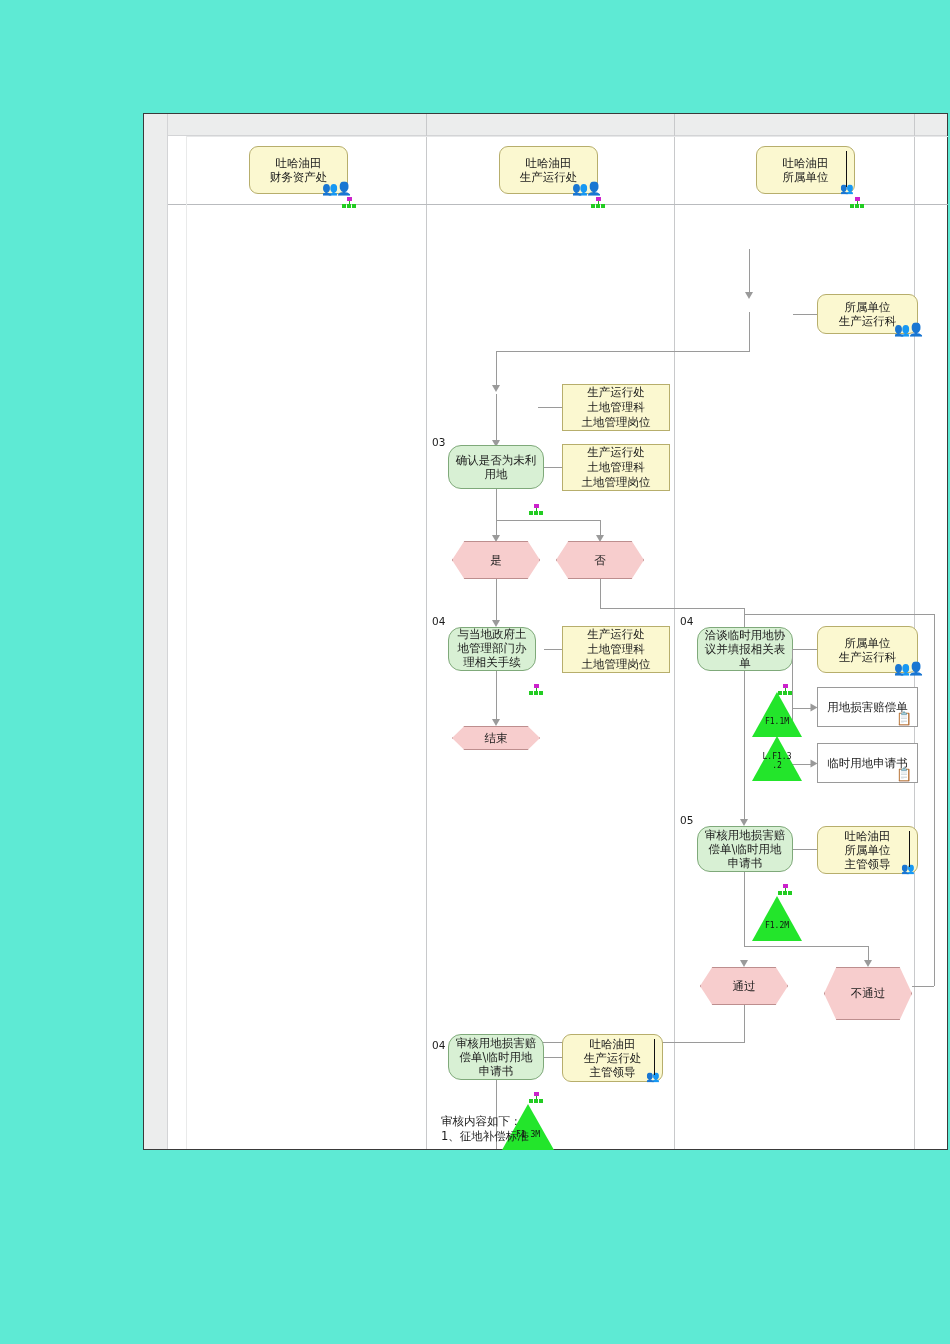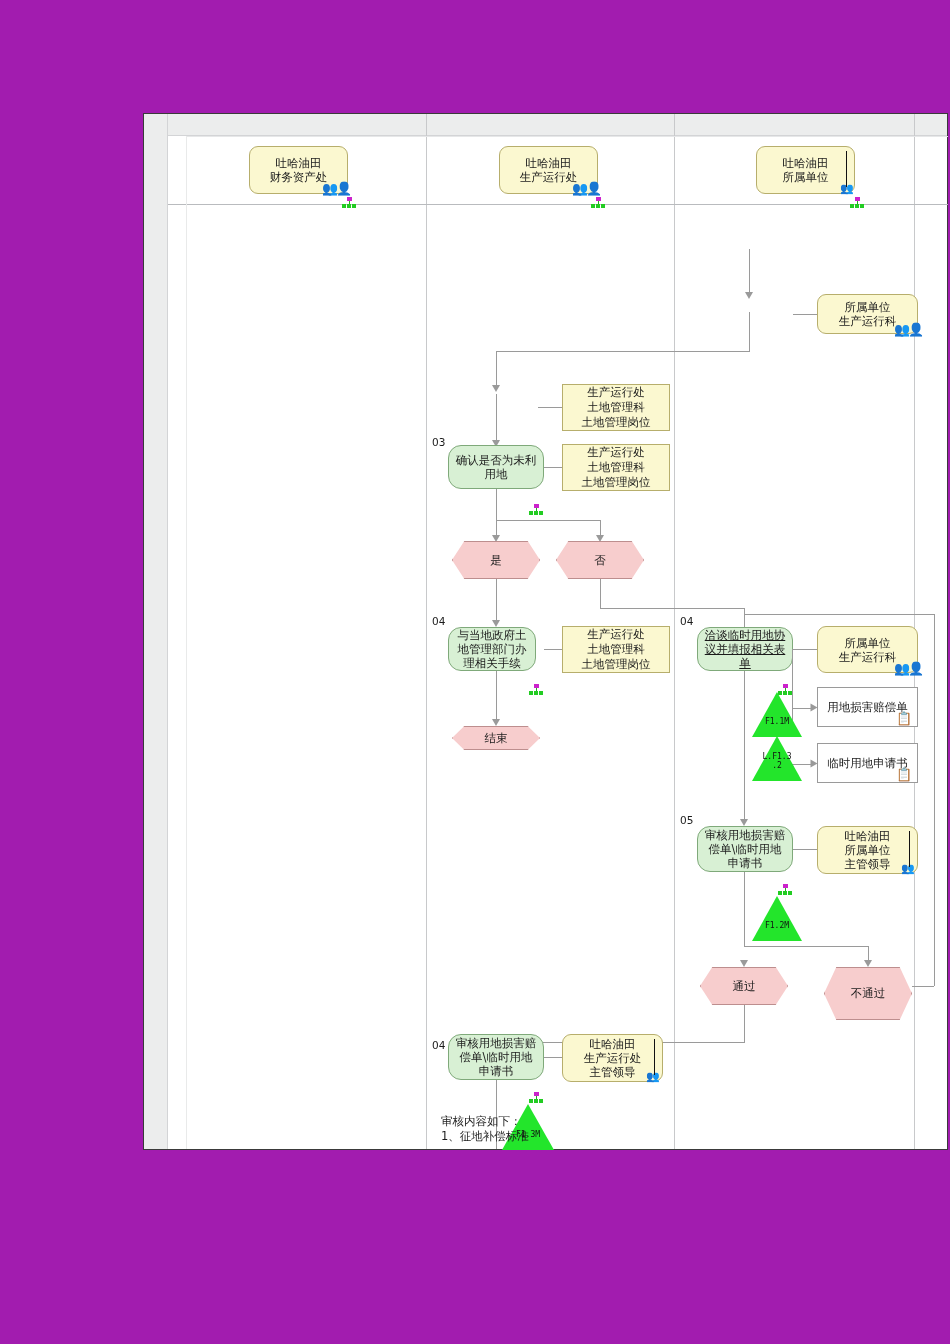--- a/index.html
+++ b/index.html
@@ -1,17 +1,17 @@
 <!DOCTYPE html>
 <html><head>
 <meta charset="utf-8">
 <style>
   html,body{margin:0;padding:0;background:#ffffff;}
   body{font-family:"DejaVu Sans","Liberation Sans",sans-serif;}
-  #page{position:relative;width:950px;height:1344px;background:#a21caf;overflow:hidden;}
+  #page{position:relative;width:950px;height:1344px;background:#5eead4;overflow:hidden;}
 
   
   #frame{position:absolute;left:143px;top:113px;width:805px;height:1037px;
          border:1px solid #3a3a3a;background:#ffffff;box-sizing:border-box;}
   .lane-gutter{position:absolute;left:0;top:0;width:24px;height:100%;
                background:#eceded;border-right:1px solid #d3d4d6;box-sizing:border-box;}
   .hdr-band{position:absolute;left:24px;top:0;right:0;height:22px;background:#eceded;
             border-bottom:1px solid #d3d4d6;box-sizing:border-box;}
   .lane-div{position:absolute;top:0;width:1px;height:1035px;background:#c8c9cb;}
   .hdr-rule{position:absolute;left:40px;width:906px;height:1px;background:#b9bbbe;}
@@ -178,21 +178,21 @@
     <div class="ln lnv" style="left:352px;top:465px;height:43px;"></div>
     <div class="arrow" style="left:348px;top:506px;"></div>
 
     <div class="ln lnv" style="left:456px;top:465px;height:30px;"></div>
     <div class="ln lnh" style="left:456px;top:494px;width:144px;"></div>
     <div class="ln lnv" style="left:600px;top:494px;height:22px;"></div>
     <div class="arrow" style="left:596px;top:514px;"></div>
 
     <span class="step-no" style="left:288px;top:501px;">04</span>
 
-    <div class="node proc" style="left:304px;top:513px;width:88px;height:44px;">
+    <div class="node proc" style="left:304px;top:513px;width:88px;height:44px;font-family:Liberation Mono, monospace;">
       <span>与当地政府土地管理部门办理相关手续</span>
     </div>
 
     <div class="node note-box" style="left:418px;top:512px;width:108px;height:47px;">
       <span>生产运行处<br>土地管理科<br>土地管理岗位</span>
     </div>
     <div class="ln lnh" style="left:400px;top:535px;width:18px;"></div>
     <div class="orgicon" style="left:385px;top:570px;">
         <i class="top"></i>
         <i class="stem"></i>
@@ -203,21 +203,21 @@
 
     <div class="ln lnv" style="left:352px;top:557px;height:50px;"></div>
     <div class="arrow" style="left:348px;top:605px;"></div>
 
     <div class="node hexa" style="left:308px;top:612px;width:88px;height:24px;">
       <span>结束</span>
     </div>
 
     <span class="step-no" style="left:536px;top:501px;">04</span>
 
-    <div class="node proc" style="left:553px;top:513px;width:96px;height:44px;text-decoration:underline;">
+    <div class="node proc" style="left:553px;top:513px;width:96px;height:44px;">
       <span>洽谈临时用地协议并填报相关表单</span>
     </div>
 
     <div class="node role-box" style="left:673px;top:512px;width:101px;height:47px;">
       <span>所属单位<br>生产运行科</span>
       <span class="people" style="right:-6px;bottom:-3px;">👥👤</span>
     </div>
     <div class="ln lnh" style="left:649px;top:535px;width:24px;"></div>
     <div class="orgicon" style="left:634px;top:570px;">
         <i class="top"></i>

